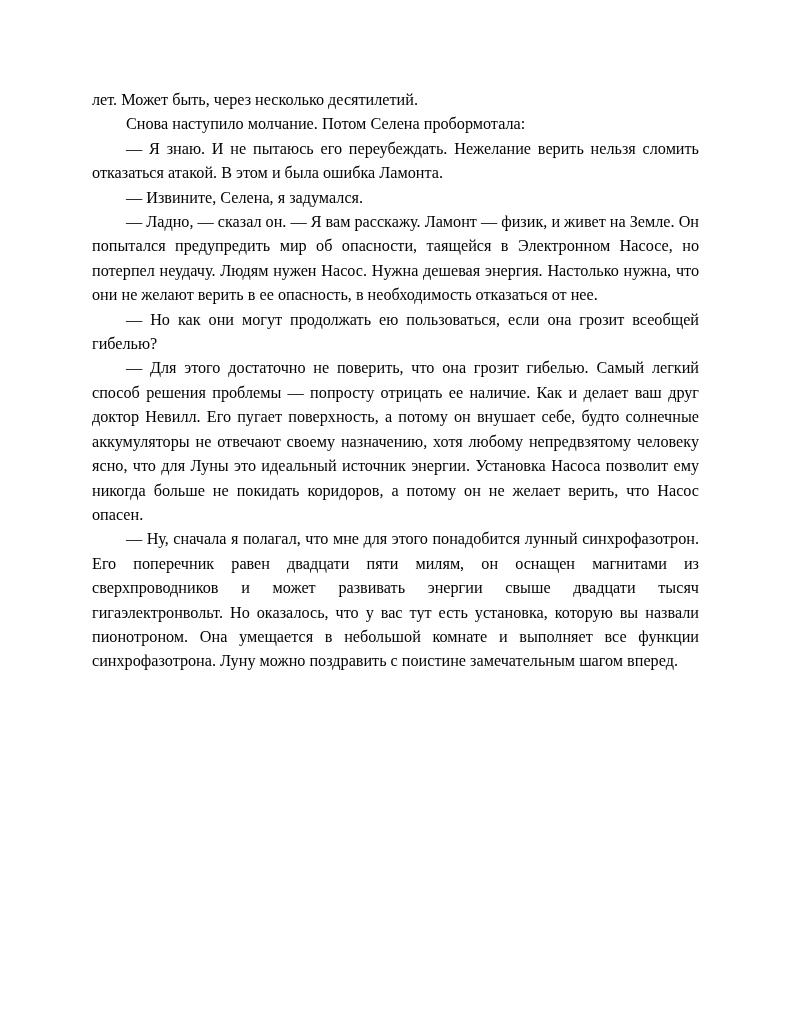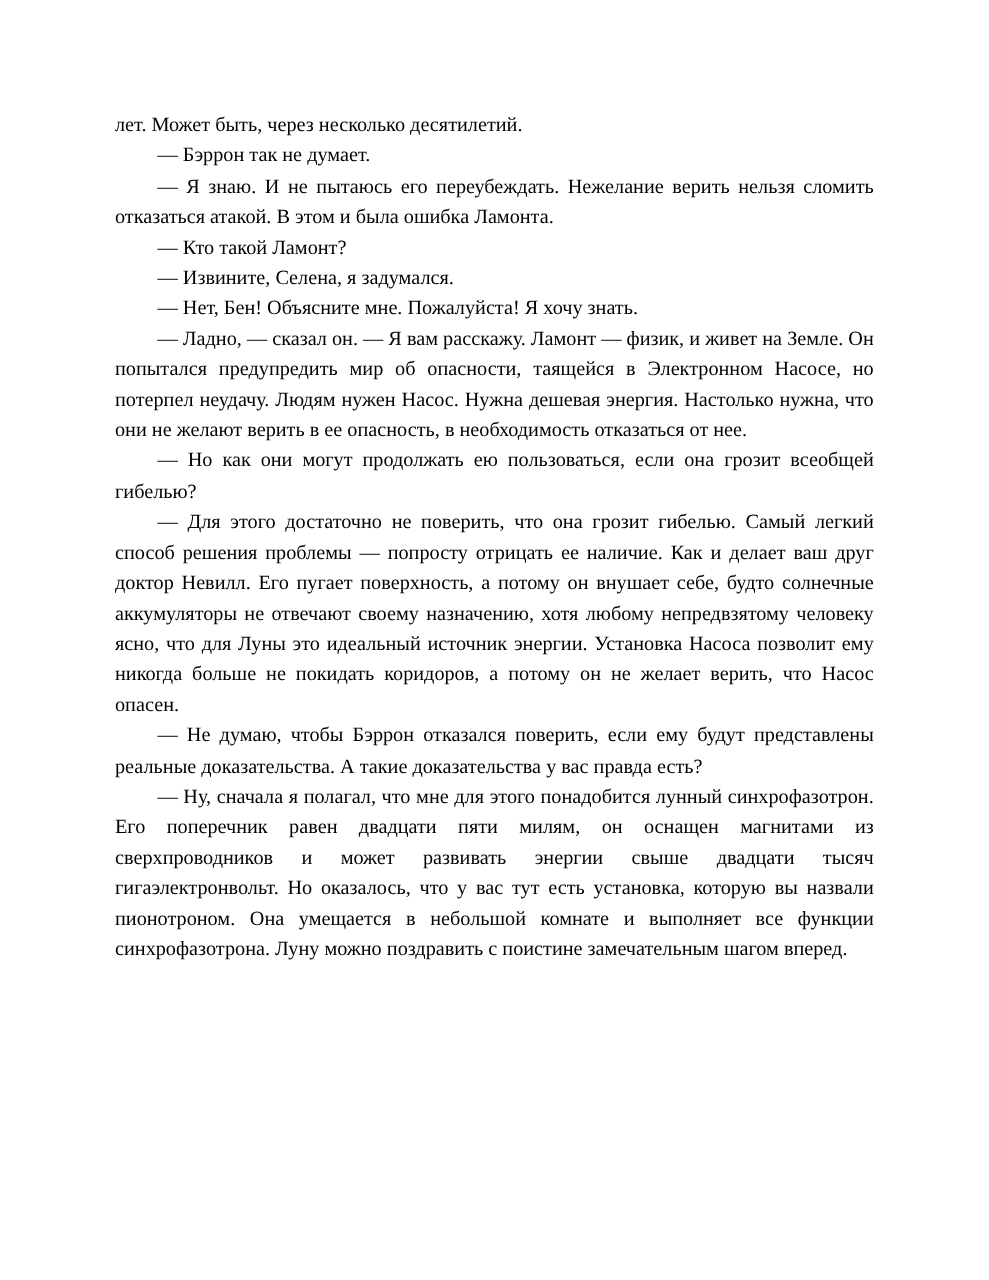--- a/index.html
+++ b/index.html
@@ -35,24 +35,21 @@
   .para.noindent {
     text-indent: 0;
   }
 </style>
 </head>
 <body>
 
 <div class="page">
   <div class="body-text" id="text-body">
       <p class="para noindent">лет. Может быть, через несколько десятилетий.</p>
-      <p class="para">— Бэррон так не думает.</p>
+      <p class="para">Снова наступило молчание. Потом Селена пробормотала:</p>
       <p class="para">— Я знаю. И не пытаюсь его переубеждать. Нежелание верить нельзя сломить отказаться атакой. В этом и была ошибка Ламонта.</p>
-      <p class="para">— Кто такой Ламонт?</p>
       <p class="para">— Извините, Селена, я задумался.</p>
-      <p class="para">— Нет, Бен! Объясните мне. Пожалуйста! Я хочу знать.</p>
       <p class="para">— Ладно, — сказал он. — Я вам расскажу. Ламонт — физик, и живет на Земле. Он попытался предупредить мир об опасности, таящейся в Электронном Насосе, но потерпел неудачу. Людям нужен Насос. Нужна дешевая энергия. Настолько нужна, что они не желают верить в ее опасность, в необходимость отказаться от нее.</p>
       <p class="para">— Но как они могут продолжать ею пользоваться, если она грозит всеобщей гибелью?</p>
       <p class="para">— Для этого достаточно не поверить, что она грозит гибелью. Самый легкий способ решения проблемы — попросту отрицать ее наличие. Как и делает ваш друг доктор Невилл. Его пугает поверхность, а потому он внушает себе, будто солнечные аккумуляторы не отвечают своему назначению, хотя любому непредвзятому человеку ясно, что для Луны это идеальный источник энергии. Установка Насоса позволит ему никогда больше не покидать коридоров, а потому он не желает верить, что Насос опасен.</p>
-      <p class="para">— Не думаю, чтобы Бэррон отказался поверить, если ему будут представлены реальные доказательства. А такие доказательства у вас правда есть?</p>
       <p class="para">— Ну, сначала я полагал, что мне для этого понадобится лунный синхрофазотрон. Его поперечник равен двадцати пяти милям, он оснащен магнитами из сверхпроводников и может развивать энергии свыше двадцати тысяч гигаэлектронвольт. Но оказалось, что у вас тут есть установка, которую вы назвали пионотроном. Она умещается в небольшой комнате и выполняет все функции синхрофазотрона. Луну можно поздравить с поистине замечательным шагом вперед.</p>
     </div>
 </div>
 
 </body></html>

